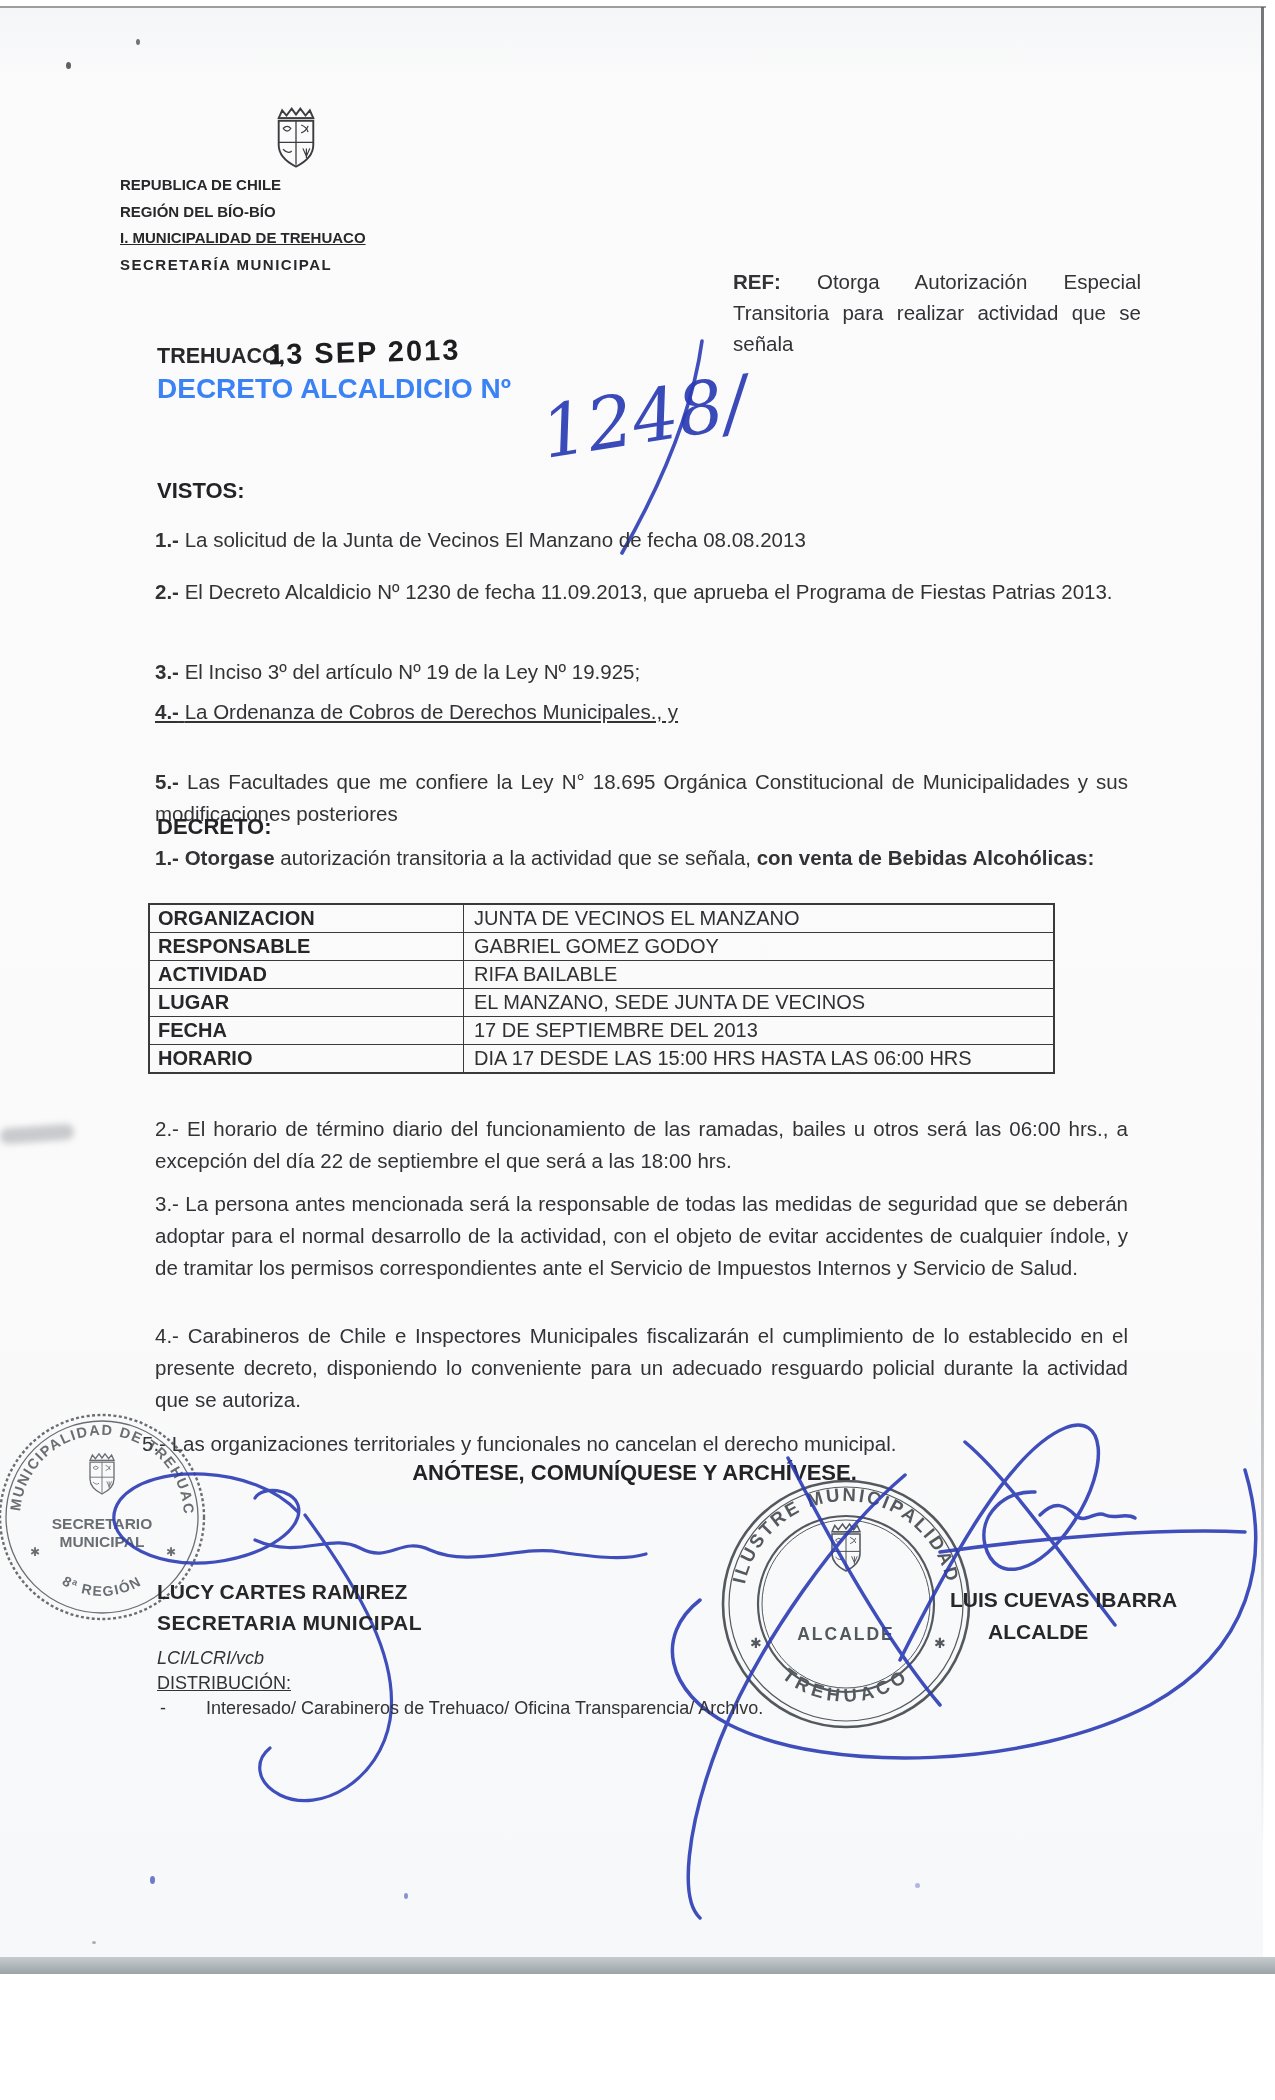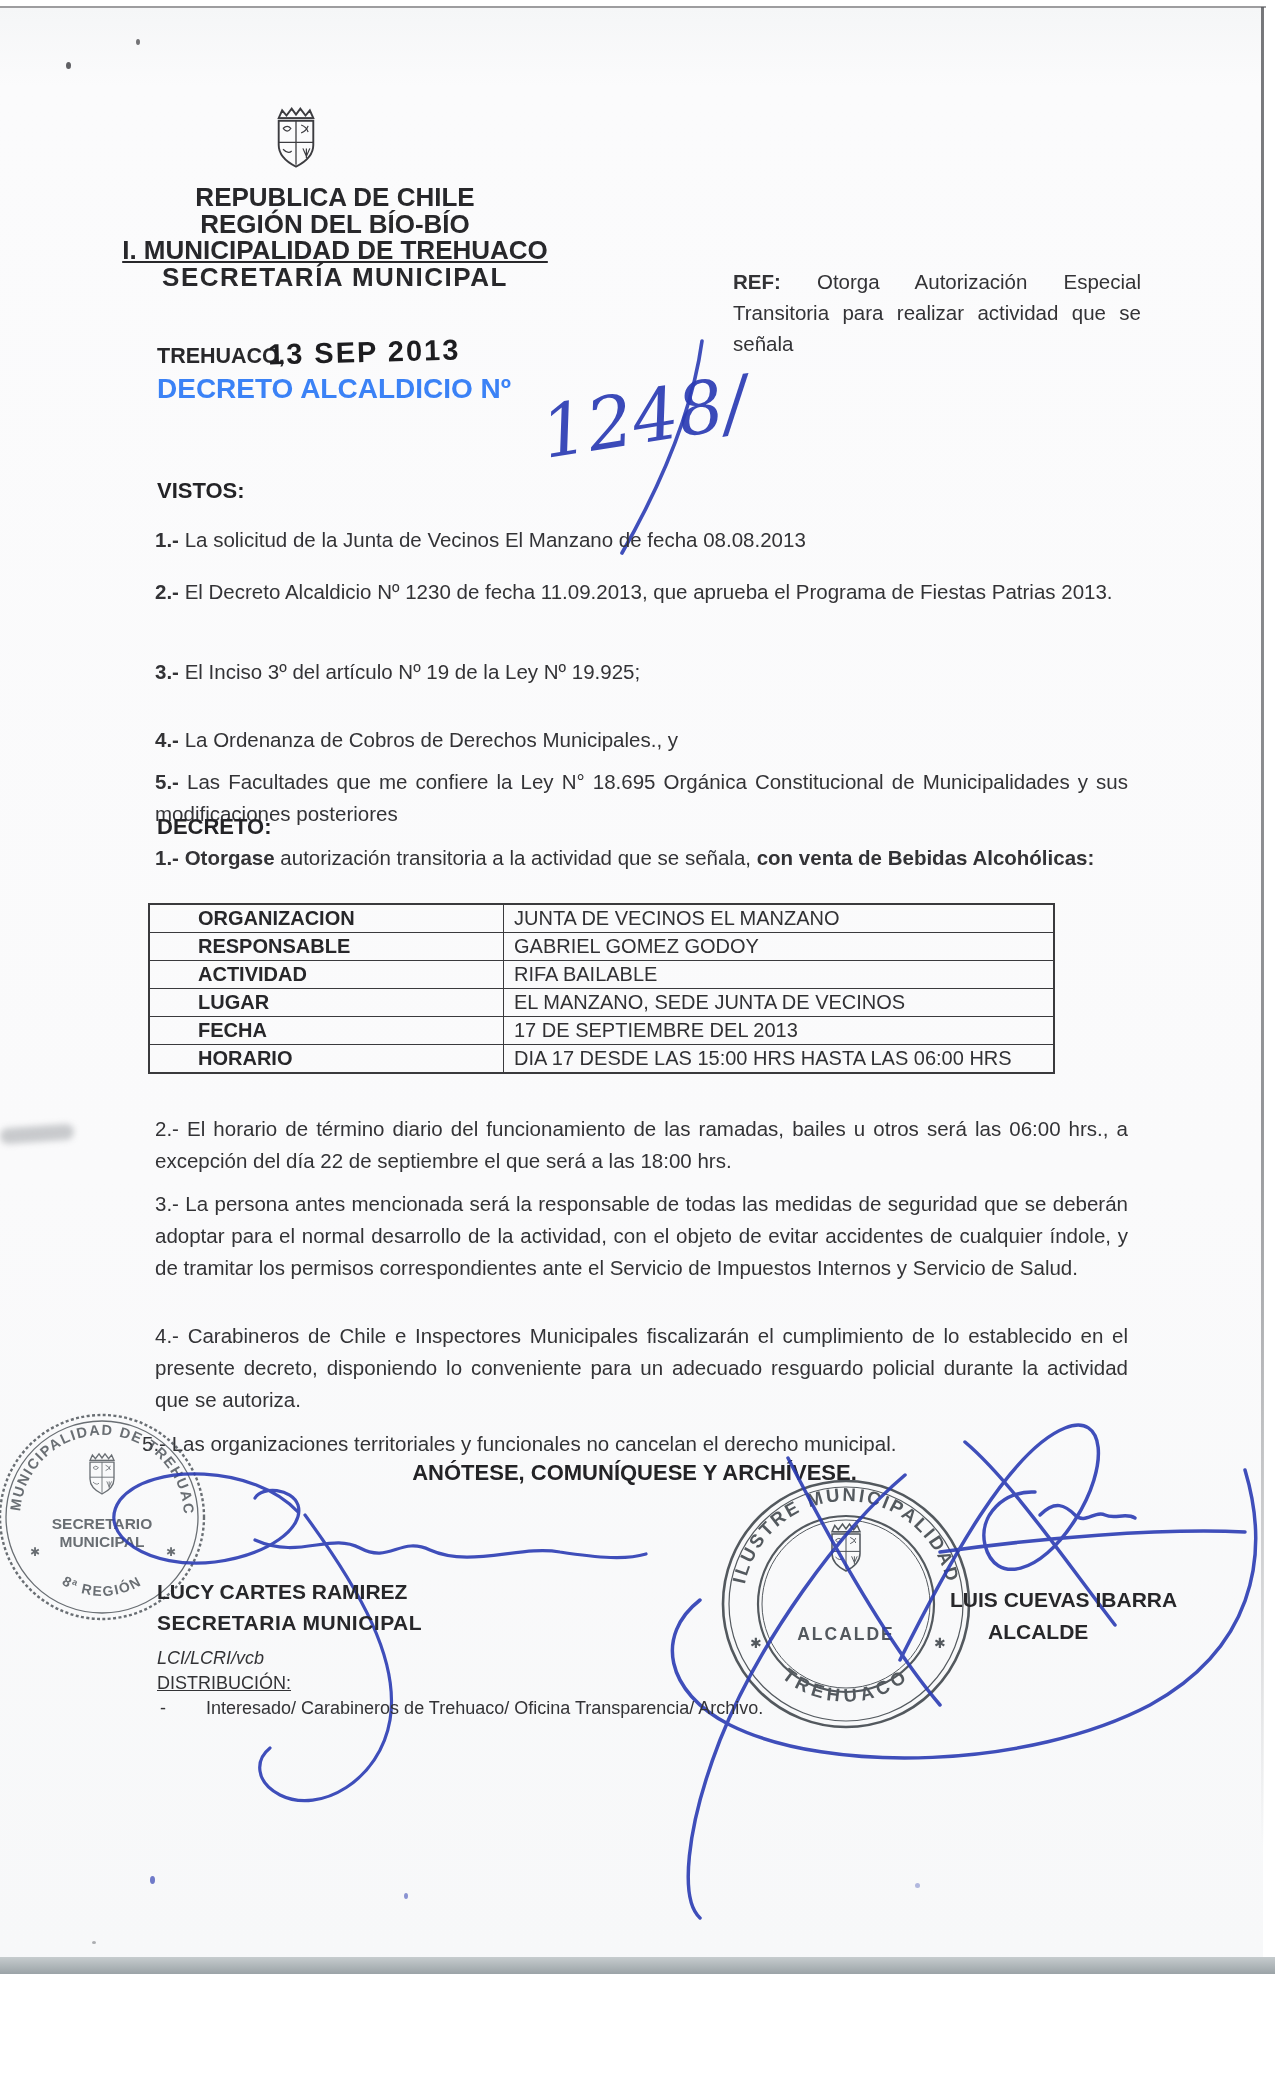--- a/index.html
+++ b/index.html
@@ -9,27 +9,27 @@
          background:linear-gradient(180deg,#f5f6f7 0%,#fbfbfc 4%,#fafafb 60%,#f7f8f9 100%);}
   .edge-top{position:absolute;left:0;top:6px;width:1266px;height:2px;background:#4d4d50;opacity:.55;}
   .edge-right{position:absolute;left:1261px;top:7px;width:3px;height:1840px;
               background:linear-gradient(180deg,#55565a 0%,#7a7c80 60%,rgba(120,122,126,0) 100%);opacity:.8;}
   .scan-band{position:absolute;left:0;top:1957px;width:1275px;height:17px;
              background:linear-gradient(180deg,#c6ccce,#9ba3a7);}
   .t{position:absolute;white-space:nowrap;}
   .b{font-weight:bold;}
   .j{white-space:normal;text-align:justify;}
   .doc-text{font-size:20.5px;line-height:32px;color:#333336;}
-  .hdr{font-weight:bold;font-size:26px;line-height:26.5px;color:#28282b;text-align:center;margin-top:12px;}
+  .hdr{font-weight:bold;font-size:15px;line-height:26.5px;color:#28282b;text-align:left;}
   .u{text-decoration:underline;}
   .tbl{position:absolute;left:148px;top:903px;width:903px;border:2px solid #3a3a3d;}
   .tbl-row{display:flex;height:27px;border-top:1.6px solid #3a3a3d;align-items:center;}
   .tbl-row:first-child{border-top:none;}
   .tbl-label{width:305px;border-right:1.6px solid #3a3a3d;font-weight:bold;font-size:20px;
-             padding-left:24px;height:100%;display:flex;align-items:center;color:#27272a;margin-left:24px;}
+             padding-left:8px;height:100%;display:flex;align-items:center;color:#27272a;}
   .tbl-value{flex:1;font-size:20px;padding-left:10px;color:#313134;}
   .redact{position:relative;width:212px;height:21px;background:#101010;border-radius:10px;
           display:flex;align-items:center;justify-content:center;overflow:hidden;}
   .redact-text{color:#262626;font-size:17px;letter-spacing:1px;}
   .speck{position:absolute;border-radius:50%;}
   .smudge{position:absolute;left:0px;top:1126px;width:74px;height:16px;background:#8d9196;
           opacity:.45;filter:blur(3px);border-radius:8px;transform:rotate(-4deg);}
   svg{overflow:visible;}
 </style>
 </head>
@@ -94,21 +94,21 @@
     <span>La solicitud de la Junta de Vecinos El Manzano de fecha 08.08.2013</span>
   </div>
   <div class="t j doc-text" style="left:155px;top:576px;width:973px;">
     <b>2.-</b>
     <span>El Decreto Alcaldicio Nº 1230 de fecha 11.09.2013, que aprueba el Programa de Fiestas Patrias 2013.</span>
   </div>
   <div class="t j doc-text" style="left:155px;top:656px;width:973px;">
     <b>3.-</b>
     <span>El Inciso 3º del artículo Nº 19 de la Ley Nº 19.925;</span>
   </div>
-  <div class="t j doc-text" style="left:155px;top:724px;width:973px;">
+  <div class="t j doc-text" style="left:155px;top:696px;width:973px;text-decoration:underline;">
     <b>4.-</b>
     <span>La Ordenanza de Cobros de Derechos Municipales., y</span>
   </div>
   <div class="t j doc-text" style="left:155px;top:758px;width:973px;margin-top:8px;">
     <b>5.-</b>
     <span>Las Facultades que me confiere la Ley N° 18.695 Orgánica Constitucional de Municipalidades y sus modificaciones posteriores</span>
   </div>
 
   <div class="t b" style="left:157px;top:814px;font-size:22px;color:#232326;">DECRETO:</div>
   <div class="t j doc-text" style="left:155px;top:842px;width:973px;">

